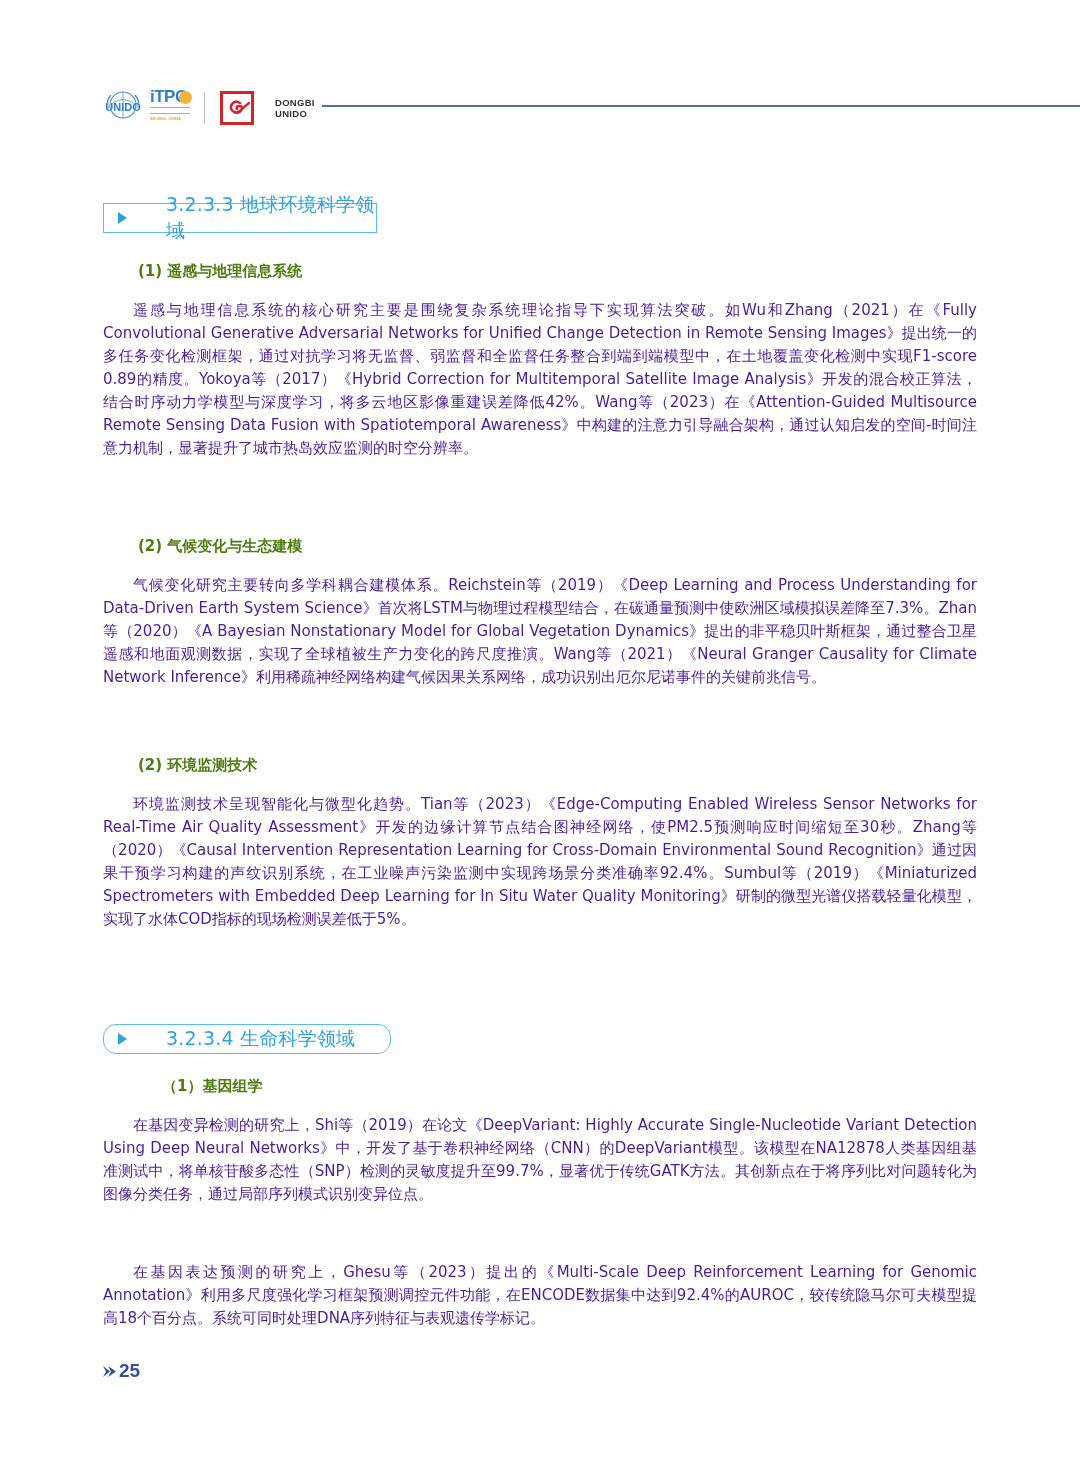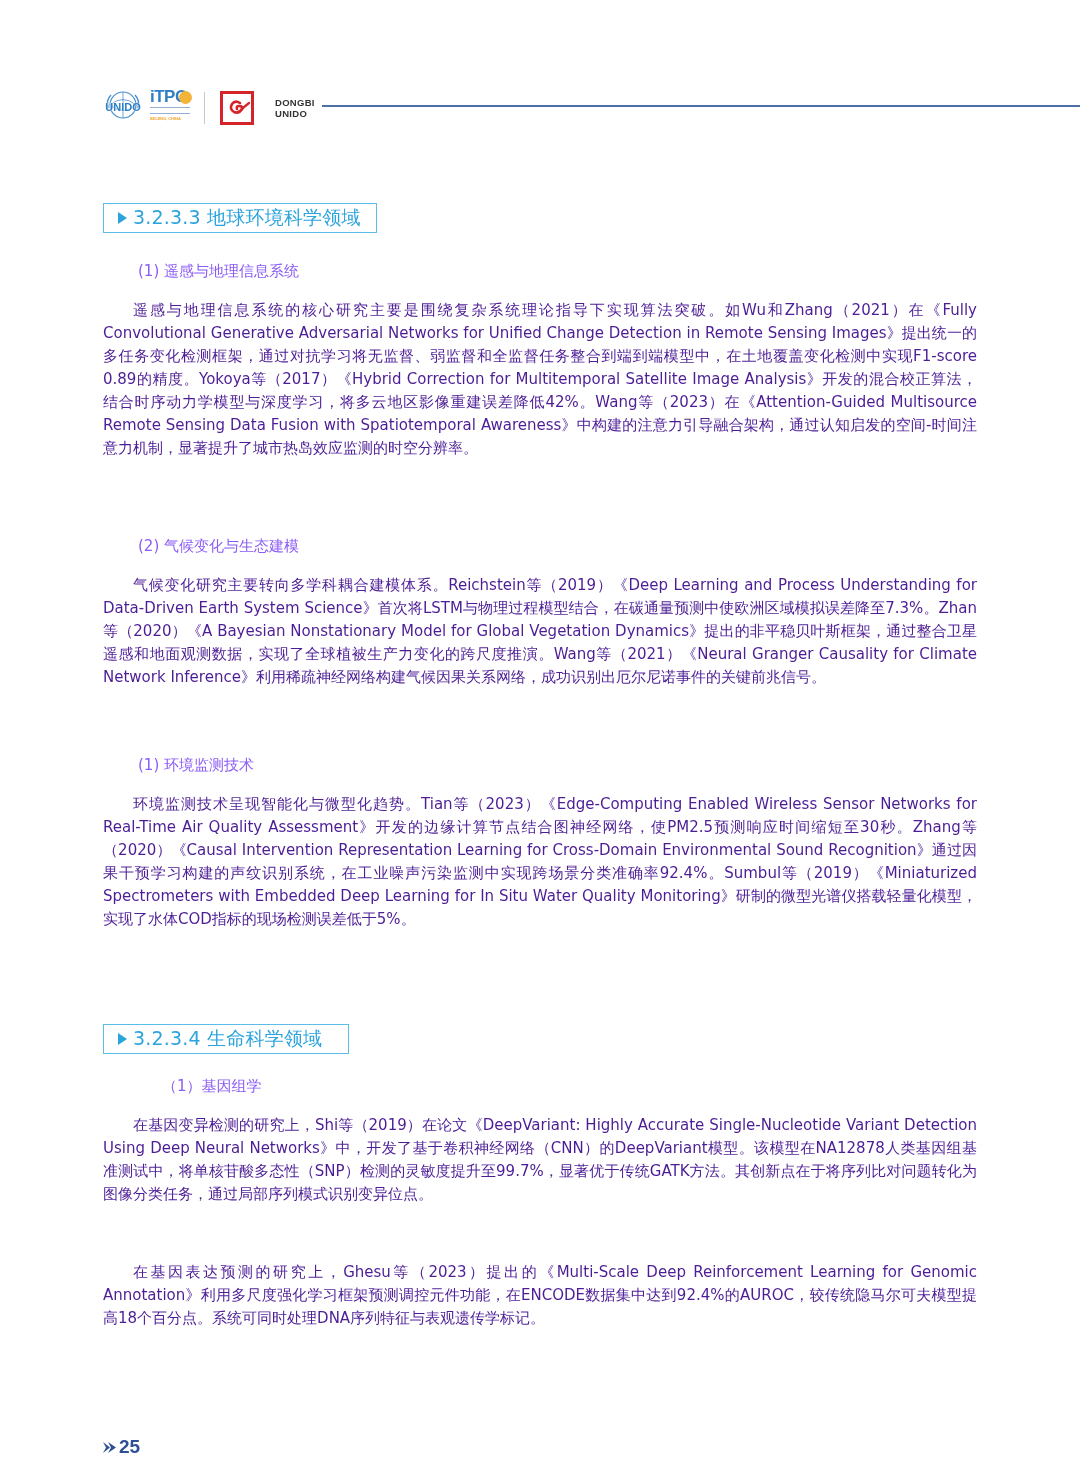--- a/index.html
+++ b/index.html
@@ -42,38 +42,38 @@
     font-weight: bold; font-size: 9.5px; line-height: 11px; color: #333; letter-spacing: 0.3px;
   }
   .header-line {
     position: absolute; left: 322px; top: 105px; width: 758px; height: 2px; background: #4f6fa8;
   }
   
   .sec-box {
     position: absolute; height: 30px; box-sizing: border-box;
     border: 1.5px solid #5bbde8; background: #fff;
     display: flex; align-items: center; padding-left: 14px;
-    font-size: 19px; color: #2ba4dc; letter-spacing: 0.2px;
+    font-size: 19px; color: #2ba4dc; letter-spacing: 0.2px; gap: 33px;
   }
   .sec-box .tri {
     width: 0; height: 0; border-top: 6.5px solid transparent; border-bottom: 6.5px solid transparent;
     border-left: 9px solid #2ba4dc; margin-right: 6px;
   }
   .sub-h {
-    position: absolute; font-size: 15px; font-weight: normal; color: #8b5cf6;
+    position: absolute; font-size: 15px; font-weight: bold; color: #4d7c0f;
   }
   
   .para {
     position: absolute; left: 103px; width: 874px;
     font-size: 15px; line-height: 23px; color: #4c1d95;
     text-align: justify; text-indent: 2em; margin: 0;
   }
   
   .page-num {
-    position: absolute; left: 102px; top: 1436px; display: flex; align-items: center;
+    position: absolute; left: 102px; top: 1360px; display: flex; align-items: center;
     font-family: "Liberation Sans", sans-serif; font-weight: bold; font-size: 19px; color: #2f4f96;
   }
   .page-num .arr { width: 15px; height: 15px; margin-right: 2px; }
 </style>
 </head>
 <body>
 
 <div class="header">
   <svg class="logo-unido" viewBox="0 0 42 32">
     <circle cx="21" cy="15" r="13" fill="none" stroke="#4a90d0" stroke-width="1.2"></circle>
@@ -109,24 +109,24 @@
   <span class="tri"></span>
   <span>3.2.3.3 地球环境科学领域</span>
 </div>
 
 <div class="sub-h" style="left:138px; top:262px;">(1) 遥感与地理信息系统</div>
 <p class="para" style="top:299px;">遥感与地理信息系统的核心研究主要是围绕复杂系统理论指导下实现算法突破。如Wu和Zhang（2021）在《Fully Convolutional Generative Adversarial Networks for Unified Change Detection in Remote Sensing Images》提出统一的多任务变化检测框架，通过对抗学习将无监督、弱监督和全监督任务整合到端到端模型中，在土地覆盖变化检测中实现F1-score 0.89的精度。Yokoya等（2017）《Hybrid Correction for Multitemporal Satellite Image Analysis》开发的混合校正算法，结合时序动力学模型与深度学习，将多云地区影像重建误差降低42%。Wang等（2023）在《Attention-Guided Multisource Remote Sensing Data Fusion with Spatiotemporal Awareness》中构建的注意力引导融合架构，通过认知启发的空间-时间注意力机制，显著提升了城市热岛效应监测的时空分辨率。</p>
 
 <div class="sub-h" style="left:138px; top:537px;">(2) 气候变化与生态建模</div>
 <p class="para" style="top:574px;">气候变化研究主要转向多学科耦合建模体系。Reichstein等（2019）《Deep Learning and Process Understanding for Data-Driven Earth System Science》首次将LSTM与物理过程模型结合，在碳通量预测中使欧洲区域模拟误差降至7.3%。Zhan等（2020）《A Bayesian Nonstationary Model for Global Vegetation Dynamics》提出的非平稳贝叶斯框架，通过整合卫星遥感和地面观测数据，实现了全球植被生产力变化的跨尺度推演。Wang等（2021）《Neural Granger Causality for Climate Network Inference》利用稀疏神经网络构建气候因果关系网络，成功识别出厄尔尼诺事件的关键前兆信号。</p>
 
-<div class="sub-h" style="left:138px; top:756px;">(1) 环境监测技术</div>
+<div class="sub-h" style="left:138px; top:756px;">(2) 环境监测技术</div>
 <p class="para" style="top:793px;">环境监测技术呈现智能化与微型化趋势。Tian等（2023）《Edge-Computing Enabled Wireless Sensor Networks for Real-Time Air Quality Assessment》开发的边缘计算节点结合图神经网络，使PM2.5预测响应时间缩短至30秒。Zhang等（2020）《Causal Intervention Representation Learning for Cross-Domain Environmental Sound Recognition》通过因果干预学习构建的声纹识别系统，在工业噪声污染监测中实现跨场景分类准确率92.4%。Sumbul等（2019）《Miniaturized Spectrometers with Embedded Deep Learning for In Situ Water Quality Monitoring》研制的微型光谱仪搭载轻量化模型，实现了水体COD指标的现场检测误差低于5%。</p>
 
-<div class="sec-box" style="left:103px; top:1024px; width:246px;">
+<div class="sec-box" style="left:103px; top:1024px; width:288px;border-radius:13px;">
   <span class="tri"></span>
   <span>3.2.3.4 生命科学领域</span>
 </div>
 
 <div class="sub-h" style="left:138px; top:1077px;margin-left:24px;">（1）基因组学</div>
 <p class="para" style="top:1114px;">在基因变异检测的研究上，Shi等（2019）在论文《DeepVariant: Highly Accurate Single-Nucleotide Variant Detection Using Deep Neural Networks》中，开发了基于卷积神经网络（CNN）的DeepVariant模型。该模型在NA12878人类基因组基准测试中，将单核苷酸多态性（SNP）检测的灵敏度提升至99.7%，显著优于传统GATK方法。其创新点在于将序列比对问题转化为图像分类任务，通过局部序列模式识别变异位点。</p>
 <p class="para" style="top:1237px;margin-top:24px;">在基因表达预测的研究上，Ghesu等（2023）提出的《Multi-Scale Deep Reinforcement Learning for Genomic Annotation》利用多尺度强化学习框架预测调控元件功能，在ENCODE数据集中达到92.4%的AUROC，较传统隐马尔可夫模型提高18个百分点。系统可同时处理DNA序列特征与表观遗传学标记。</p>
 
 <div class="page-num">
   <svg class="arr" viewBox="0 0 15 15">

